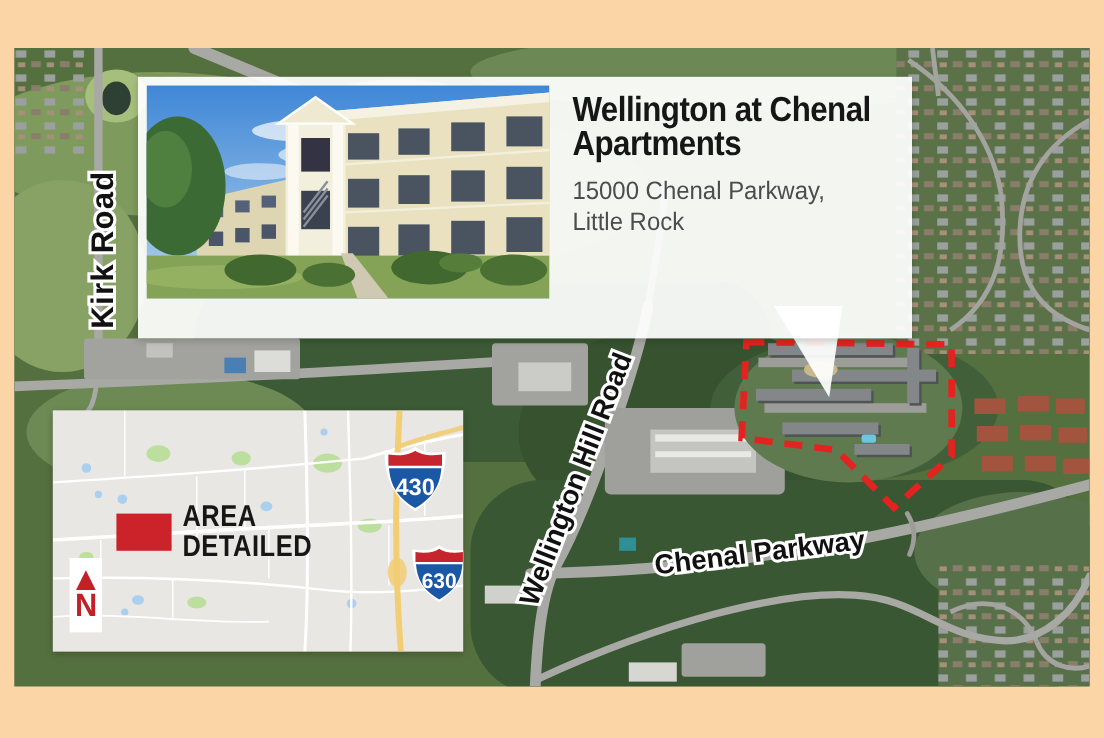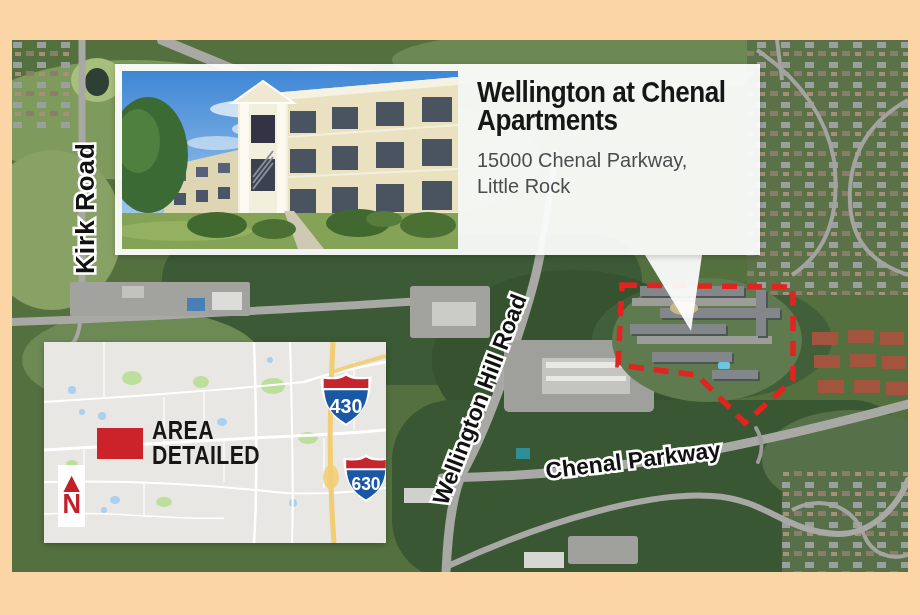--- a/index.html
+++ b/index.html
@@ -2,21 +2,21 @@
 <html><head>
 <meta charset="utf-8">
 <style>
   html,body{margin:0;padding:0;}
   body{width:920px;height:615px;overflow:hidden;font-family:"Liberation Sans",sans-serif;}
   .frame{position:relative;width:920px;height:615px;background:#fbd5a5;overflow:hidden;}
   .map{position:absolute;left:12px;top:40px;width:896px;height:532px;background:#4d6741;overflow:hidden;}
   .map svg.aerial{position:absolute;left:0;top:0;}
 
   
-  .callout{position:absolute;left:103px;top:24px;width:645px;height:191px;
+  .callout{position:absolute;left:103px;top:24px;width:645px;height:218px;
     background:rgba(255,255,255,.93);box-shadow:0 2px 6px rgba(0,0,0,.18);}
   .photo{position:absolute;left:7px;top:7px;width:336px;height:178px;overflow:hidden;}
   .callout-text{position:absolute;left:362px;top:14px;width:280px;}
   .callout-title{font-weight:700;font-size:29px;line-height:.98;color:#161616;
     transform:scaleX(.9);transform-origin:left top;letter-spacing:-.5px;}
   .callout-address{margin-top:12px;font-size:21px;line-height:1.25;color:#4c4c4c;
     transform:scaleX(.95);transform-origin:left top;}
 
   
   .inset{position:absolute;left:32px;top:302px;width:342px;height:201px;background:#e9e7e4;

